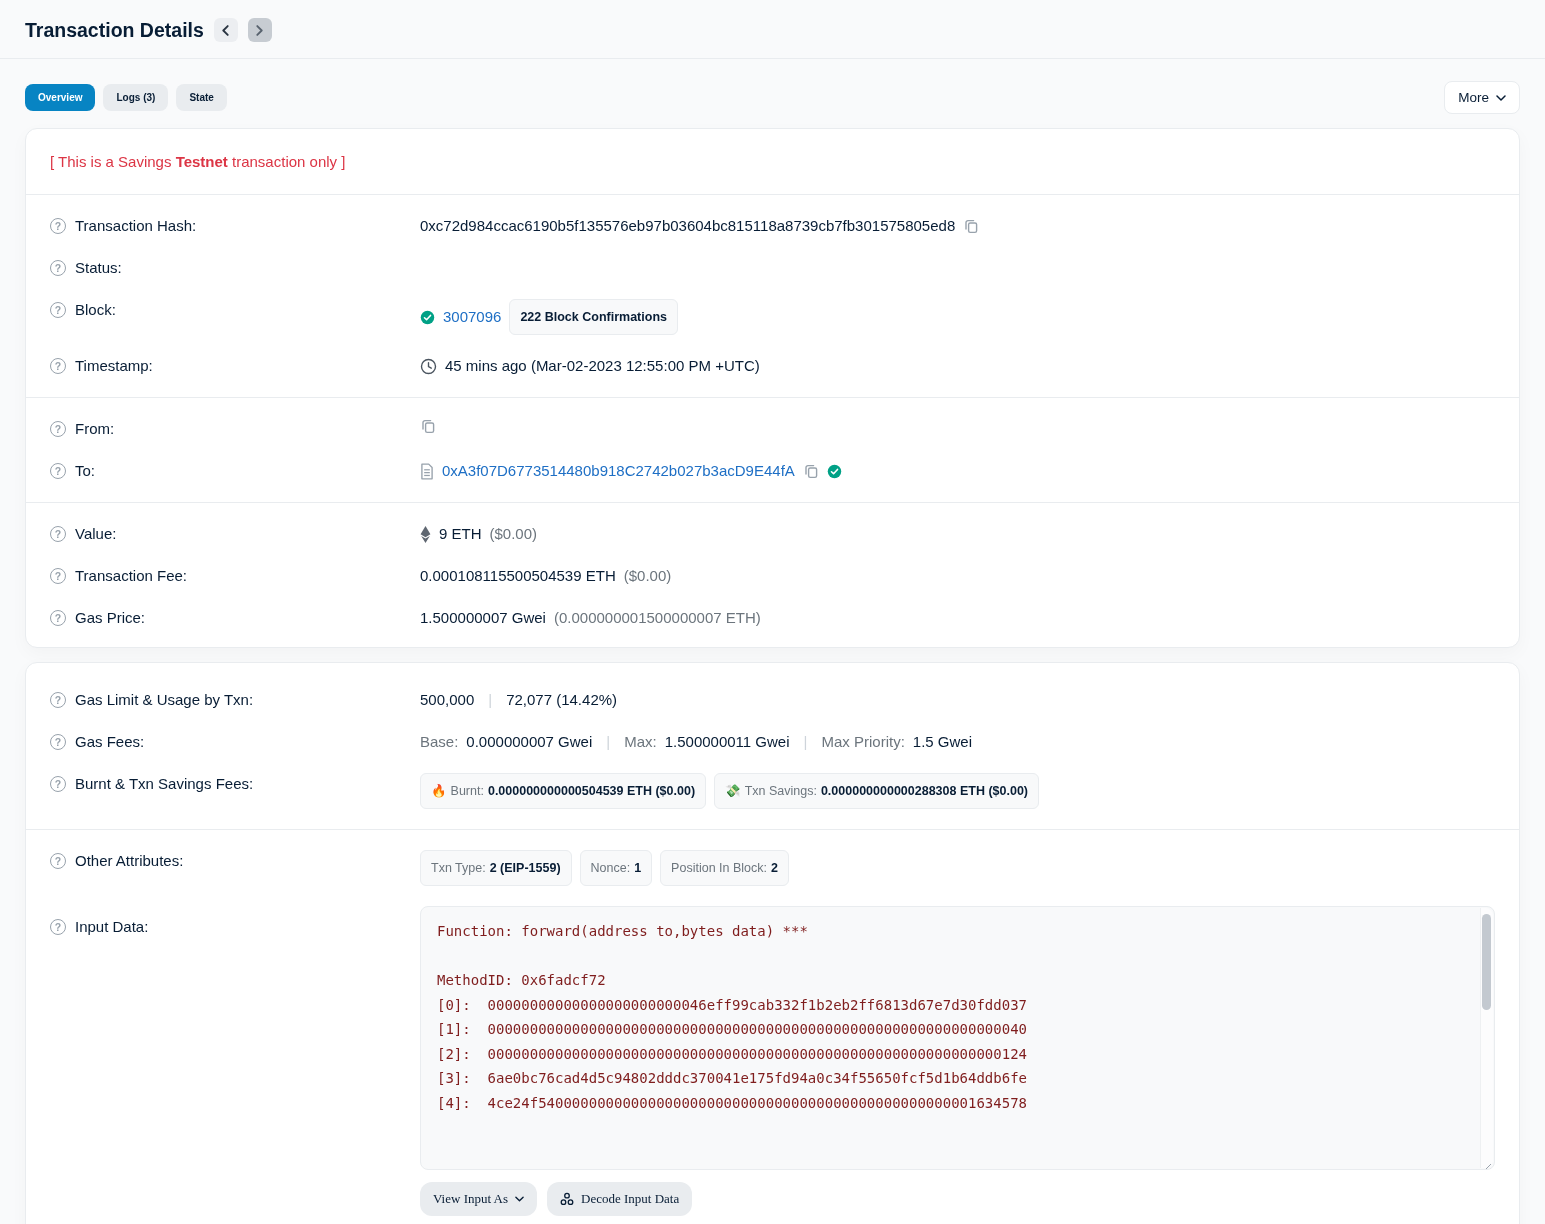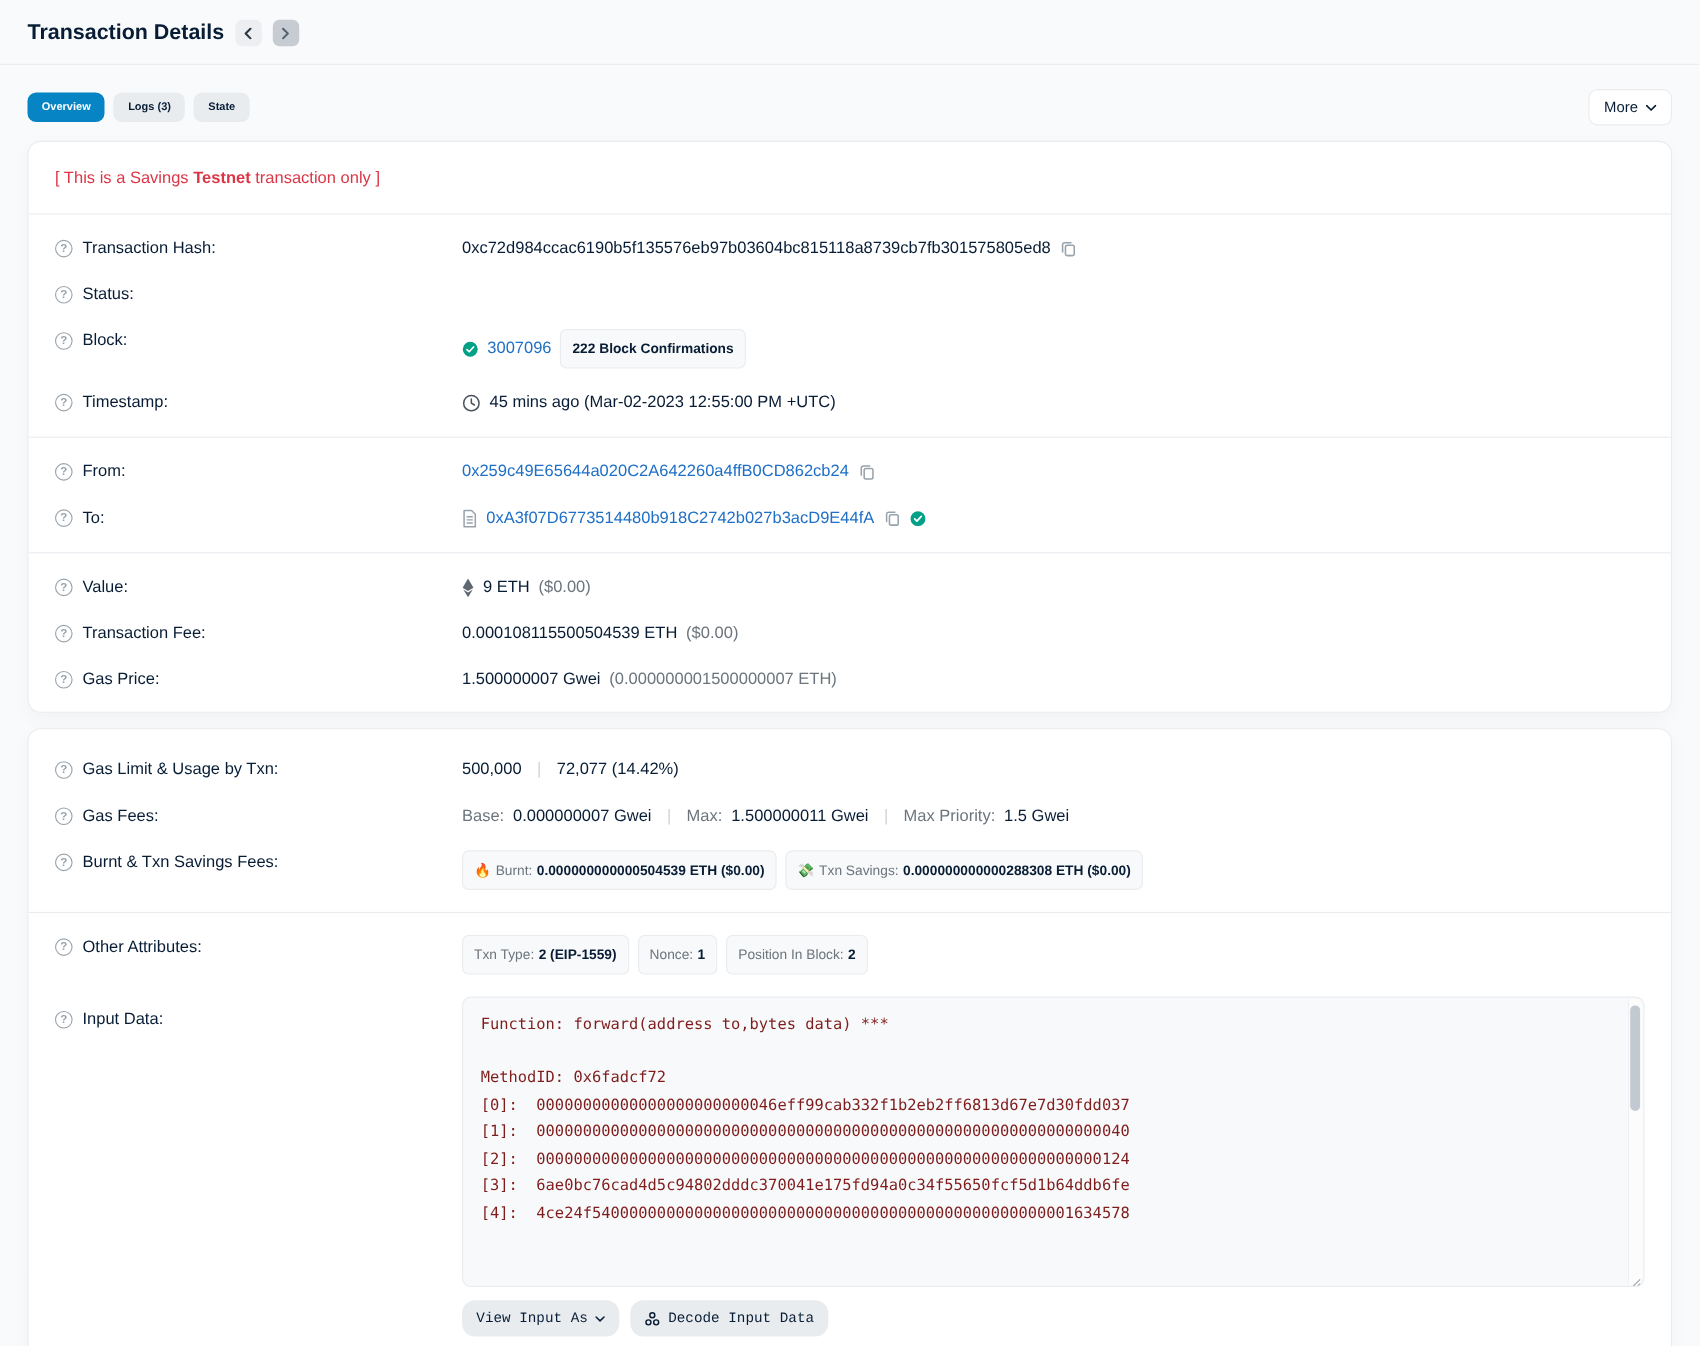--- a/index.html
+++ b/index.html
@@ -2,21 +2,21 @@
 <html><head>
 <meta charset="utf-8">
 <style>
   * { box-sizing: border-box; margin: 0; padding: 0; }
   html,body { background:#f9fafb; font-family:"Liberation Sans", sans-serif; color:#081d35; }
   body { width:1545px; height:1224px; overflow:hidden; }
 
   .page { padding:0 25px; }
 
   
-  .page-header { display:flex; align-items:flex-start; gap:10px; padding:18px 0 16px 0; border-bottom:1px solid #e9ecef; margin:0 -25px; padding-left:25px; padding-right:25px; }
+  .page-header { display:flex; align-items:center; gap:10px; padding:18px 0 16px 0; border-bottom:1px solid #e9ecef; margin:0 -25px; padding-left:25px; padding-right:25px; }
   .page-title { font-size:19.5px; font-weight:700; color:#081d35; }
   .nav-btn { width:24px; height:24px; border-radius:6px; border:none; display:inline-flex; align-items:center; justify-content:center; cursor:pointer; }
   .nav-btn.prev { background:#eceef1; }
   .nav-btn.next { background:#c7ccd2; }
   .nav-btn svg { display:block; }
 
   
   .tabs-row { display:flex; align-items:center; padding:22px 0 14px 0; }
   .tabs { display:flex; gap:8px; }
   .tab { border:none; border-radius:8px; padding:8px 13px; font-size:10px; font-weight:600; cursor:pointer; background:#e9ecef; color:#081d35; font-family:"Liberation Sans", sans-serif; }
@@ -52,21 +52,21 @@
   .badge-gray.conf { font-weight:700; font-size:12.5px; }
 
   
   .input-wrap { flex:1; }
   .input-box { position:relative; background:#f8f9fa; border:1px solid #e9ecef; border-radius:8px; padding:12px 26px 0 16px; height:264px; overflow:hidden; font-family:"DejaVu Sans Mono","Liberation Mono",monospace; font-size:14px; color:#7f1d1d; }
   .input-box .ln { white-space:pre; min-height:24.5px; line-height:24.5px; }
   .vscroll-track { position:absolute; top:1px; right:1px; bottom:1px; width:13px; background:#fcfcfd; border-left:1px solid #eef0f2; border-radius:0 8px 8px 0; }
   .vscroll-thumb { position:absolute; top:6px; right:2px; width:9px; height:96px; border-radius:5px; background:#c3c9d0; cursor:grab; }
   .resize-handle { position:absolute; right:2px; bottom:2px; width:11px; height:11px; cursor:nwse-resize; }
   .input-actions { display:flex; gap:10px; margin-top:12px; }
-  .gray-btn { display:inline-flex; align-items:center; gap:7px; background:#e9ecef; border:none; border-radius:12px; padding:9px 13px; font-size:13px; font-weight:500; color:#081d35; cursor:pointer; font-family:Liberation Mono, monospace;justify-content:center; }
+  .gray-btn { display:inline-flex; align-items:center; gap:7px; background:#e9ecef; border:none; border-radius:12px; padding:9px 13px; font-size:13px; font-weight:500; color:#081d35; cursor:pointer; font-family:Liberation Serif, serif;justify-content:center; }
 </style>
 </head>
 <body>
 
 <div class="page">
 
   <div class="page-header">
     <span class="page-title">Transaction Details</span>
     <button class="nav-btn prev">
       <svg width="9" height="11" viewBox="0 0 8 10">
@@ -154,21 +154,20 @@
     </div>
 
     <hr class="divider">
 
     <div class="row">
       <div class="row-label">
         <span class="q-icon">?</span>
         <span>From:</span>
       </div>
       <div class="row-value">
-        <a class="link">0x259c49E65644a020C2A642260a4ffB0CD862cb24</a>
         <button class="icon-btn">
           <svg width="16" height="16" viewBox="0 0 16 16">
               <rect x="5.6" y="5" width="8" height="9.4" rx="1.6" fill="none" stroke="#98a2ac" stroke-width="1.4"></rect>
               <path d="M10.6 2.6 H5 a2 2 0 0 0 -2 2 V11" fill="none" stroke="#98a2ac" stroke-width="1.4" stroke-linecap="round"></path>
             </svg>
         </button>
       </div>
     </div>
 
     <div class="row">

